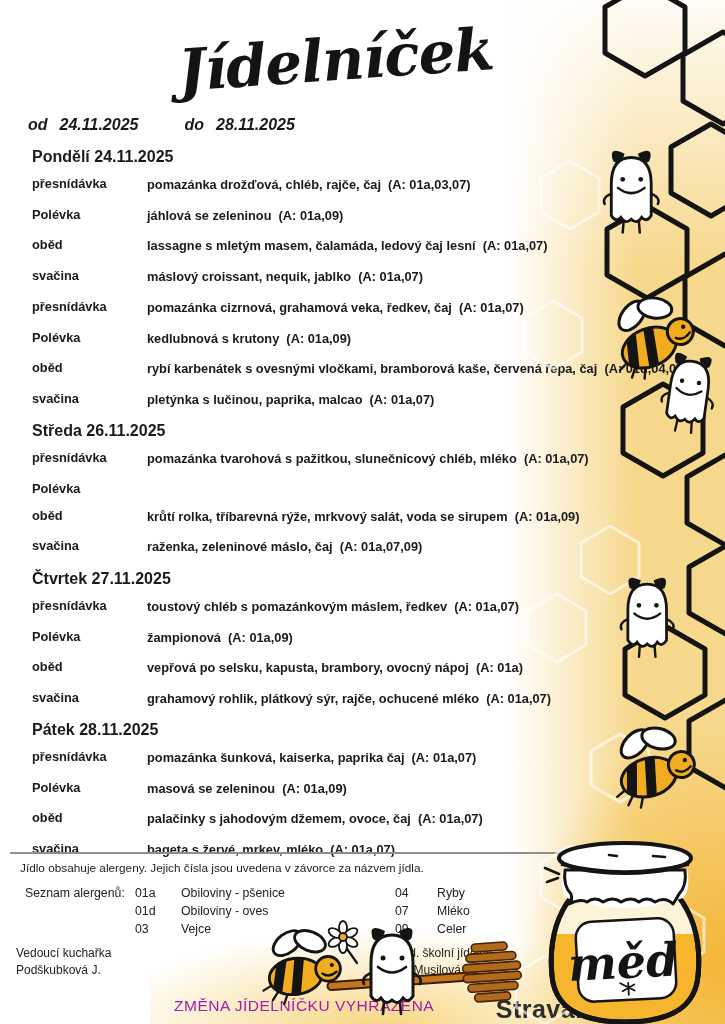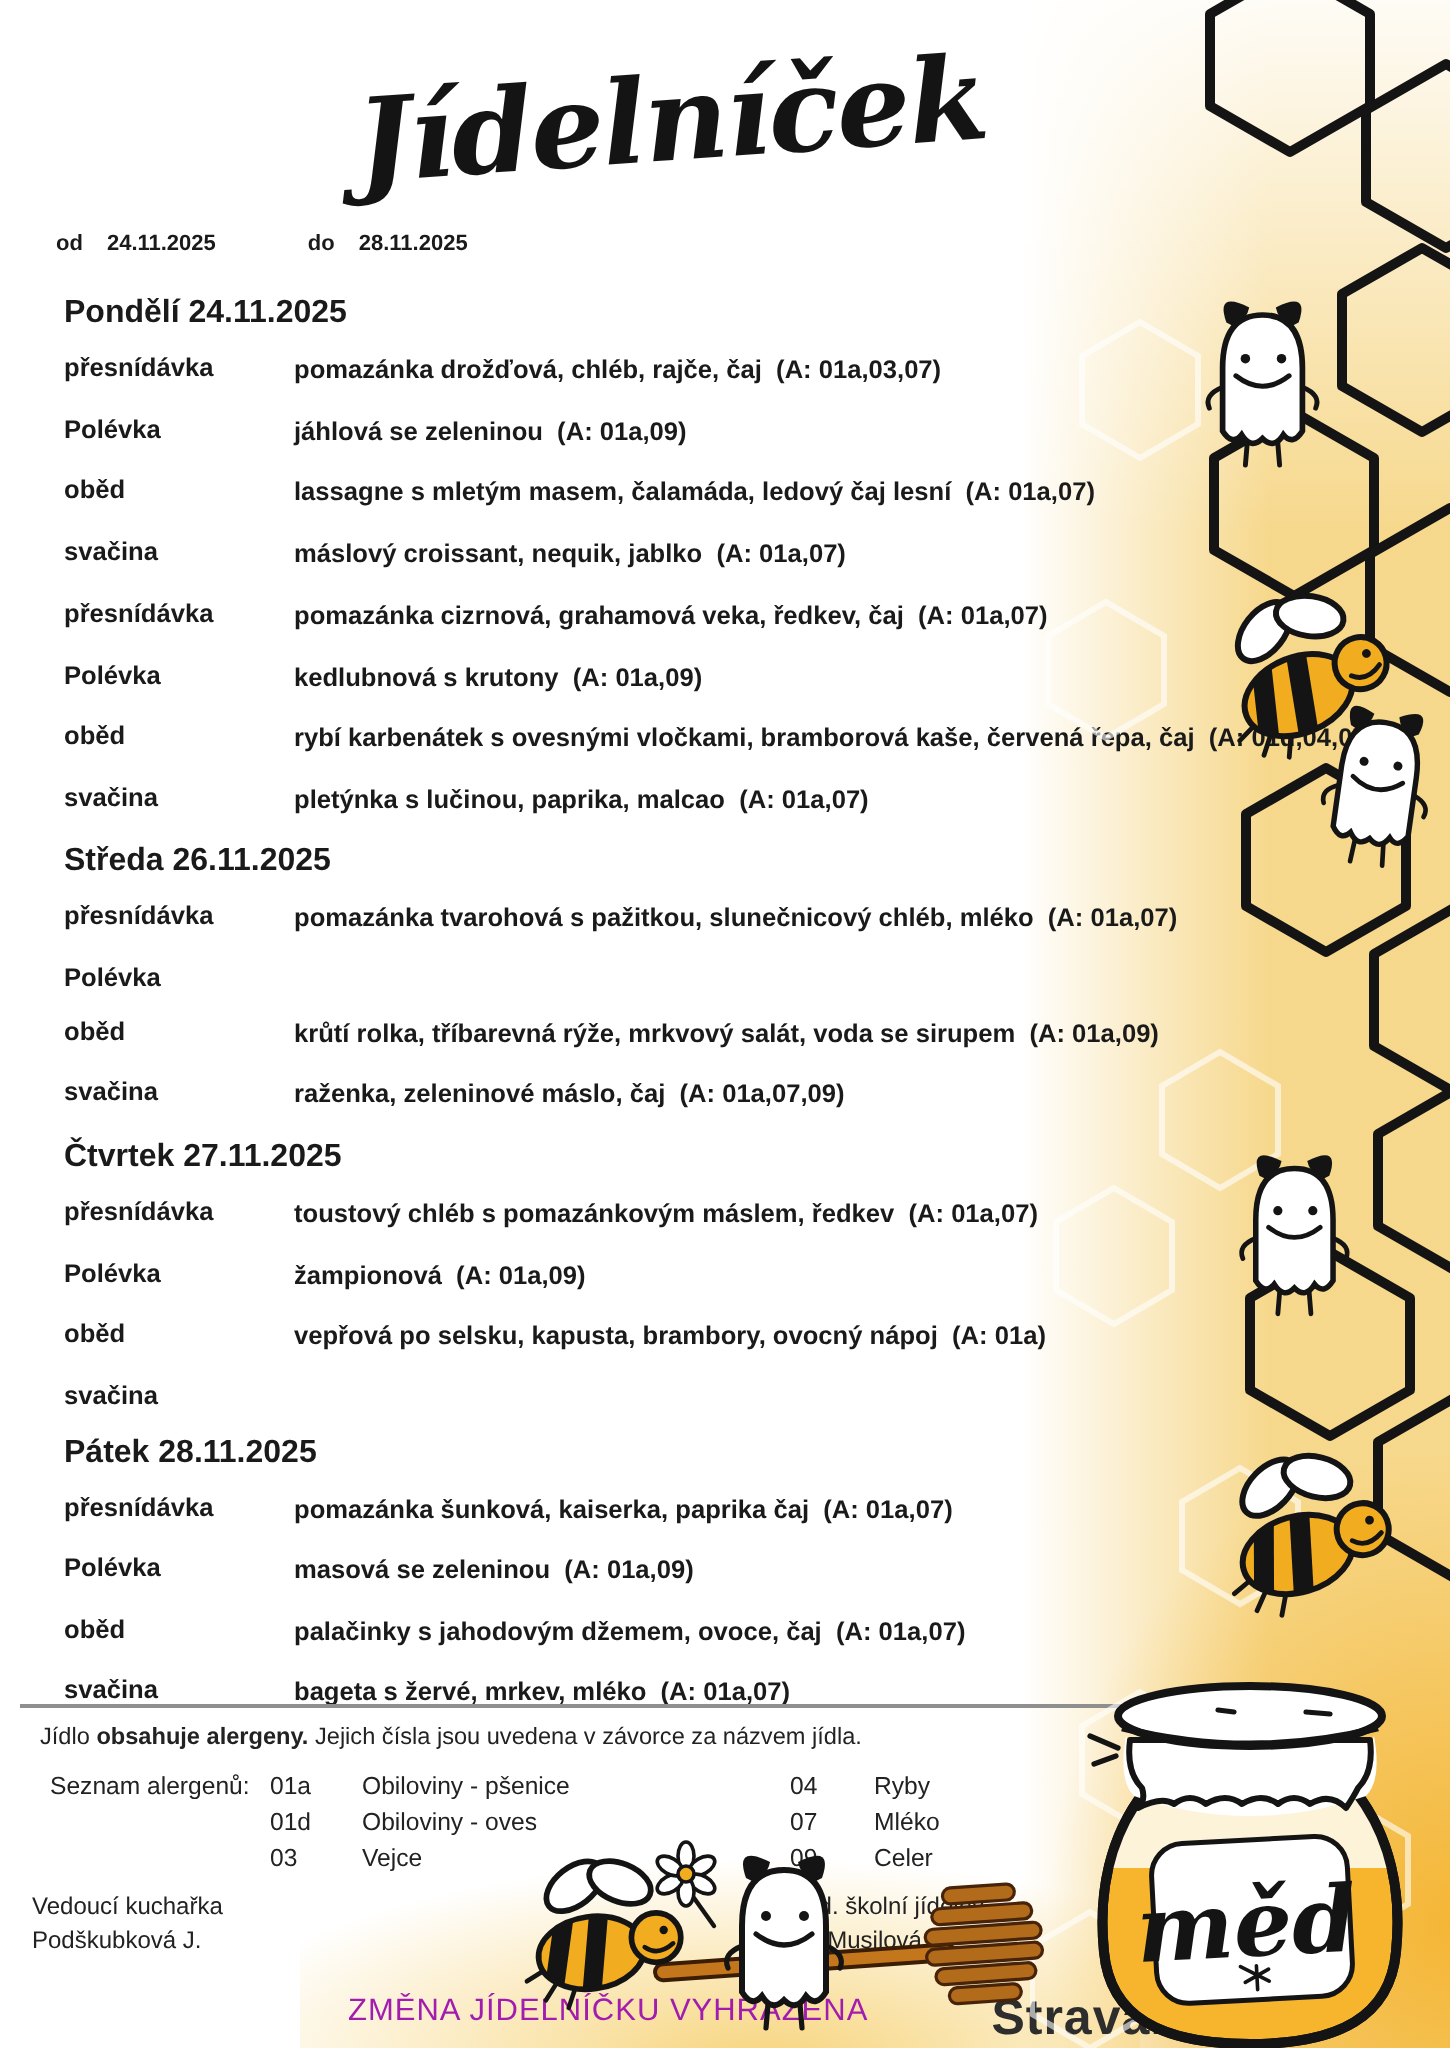--- a/index.html
+++ b/index.html
@@ -23,37 +23,37 @@
   }
   
   .title{
     position:absolute;top:26px;left:178px;z-index:1;
     font-family:"DejaVu Serif", serif;font-style:italic;font-weight:bold;
     font-size:58px;letter-spacing:-1px;color:#141414;
     transform:rotate(-4deg);
   }
   .daterange{
     position:absolute;top:116px;left:28px;z-index:1;
-    font-size:11px;font-weight:bold;white-space:pre;
+    font-size:16px;font-weight:bold;white-space:pre;font-style:italic;
   }
   .daterange .gap{display:inline-block;width:46px;}
   .daterange .sgap{display:inline-block;width:12px;}
   .menu{
     position:absolute;top:148px;left:32px;width:690px;z-index:1;
   }
   .day{margin-bottom:13px;}
   .day-title{font-size:16px;font-weight:bold;margin-bottom:10px;}
   .mrow{display:flex;margin-bottom:12px;}
   .mrow .lbl{flex:0 0 115px;font-size:12.8px;font-weight:bold;}
   .mrow .txt{width:562px;font-size:12.8px;font-weight:bold;line-height:1.45;white-space:pre-wrap;}
   
   .footer{position:absolute;left:10px;top:852px;width:600px;z-index:1;}
   .divider{border:none;border-top:2px solid #8f8f8f;margin:0 0 7px 0;width:592px;}
   .allergen-note{font-size:11.8px;margin-left:10px;color:#222;}
-  .allergen-note b{font-weight:bold;text-align:center;}
+  .allergen-note b{font-weight:normal;text-align:center;}
   .allergen-grid{
     display:grid;grid-template-columns:110px 46px 214px 42px auto;
     row-gap:4px;margin:11px 0 0 15px;font-size:12.3px;color:#222;
   }
   .names{display:flex;margin-top:9px;font-size:12px;color:#222;}
   .cook{margin-left:6px;text-align:left;line-height:1.45;}
   .manager{margin-left:auto;margin-right:118px;text-align:center;line-height:1.45;}
   .brandrow{position:relative;margin-top:8px;margin-left:42px;display:flex;align-items:flex-end;height:36px;flex-direction:column;}
   .brand-text{font-size:25px;font-weight:bold;color:#2d2d2d;letter-spacing:.5px;margin-left:9px;}
   .change-note{
@@ -144,20 +144,21 @@
     <div class="mrow">
         <span class="lbl">Polévka</span>
         <span class="txt">žampionová  (A: 01a,09)</span>
       </div>
     <div class="mrow">
         <span class="lbl">oběd</span>
         <span class="txt">vepřová po selsku, kapusta, brambory, ovocný nápoj  (A: 01a)</span>
       </div>
     <div class="mrow">
         <span class="lbl">svačina</span>
+        <span class="txt">grahamový rohlik, plátkový sýr, rajče, ochucené mléko  (A: 01a,07)</span>
       </div>
   </div>
 
   <div class="day">
     <div class="day-title">Pátek 28.11.2025</div>
     <div class="mrow">
         <span class="lbl">přesnídávka</span>
         <span class="txt">pomazánka šunková, kaiserka, paprika čaj  (A: 01a,07)</span>
       </div>
     <div class="mrow">

